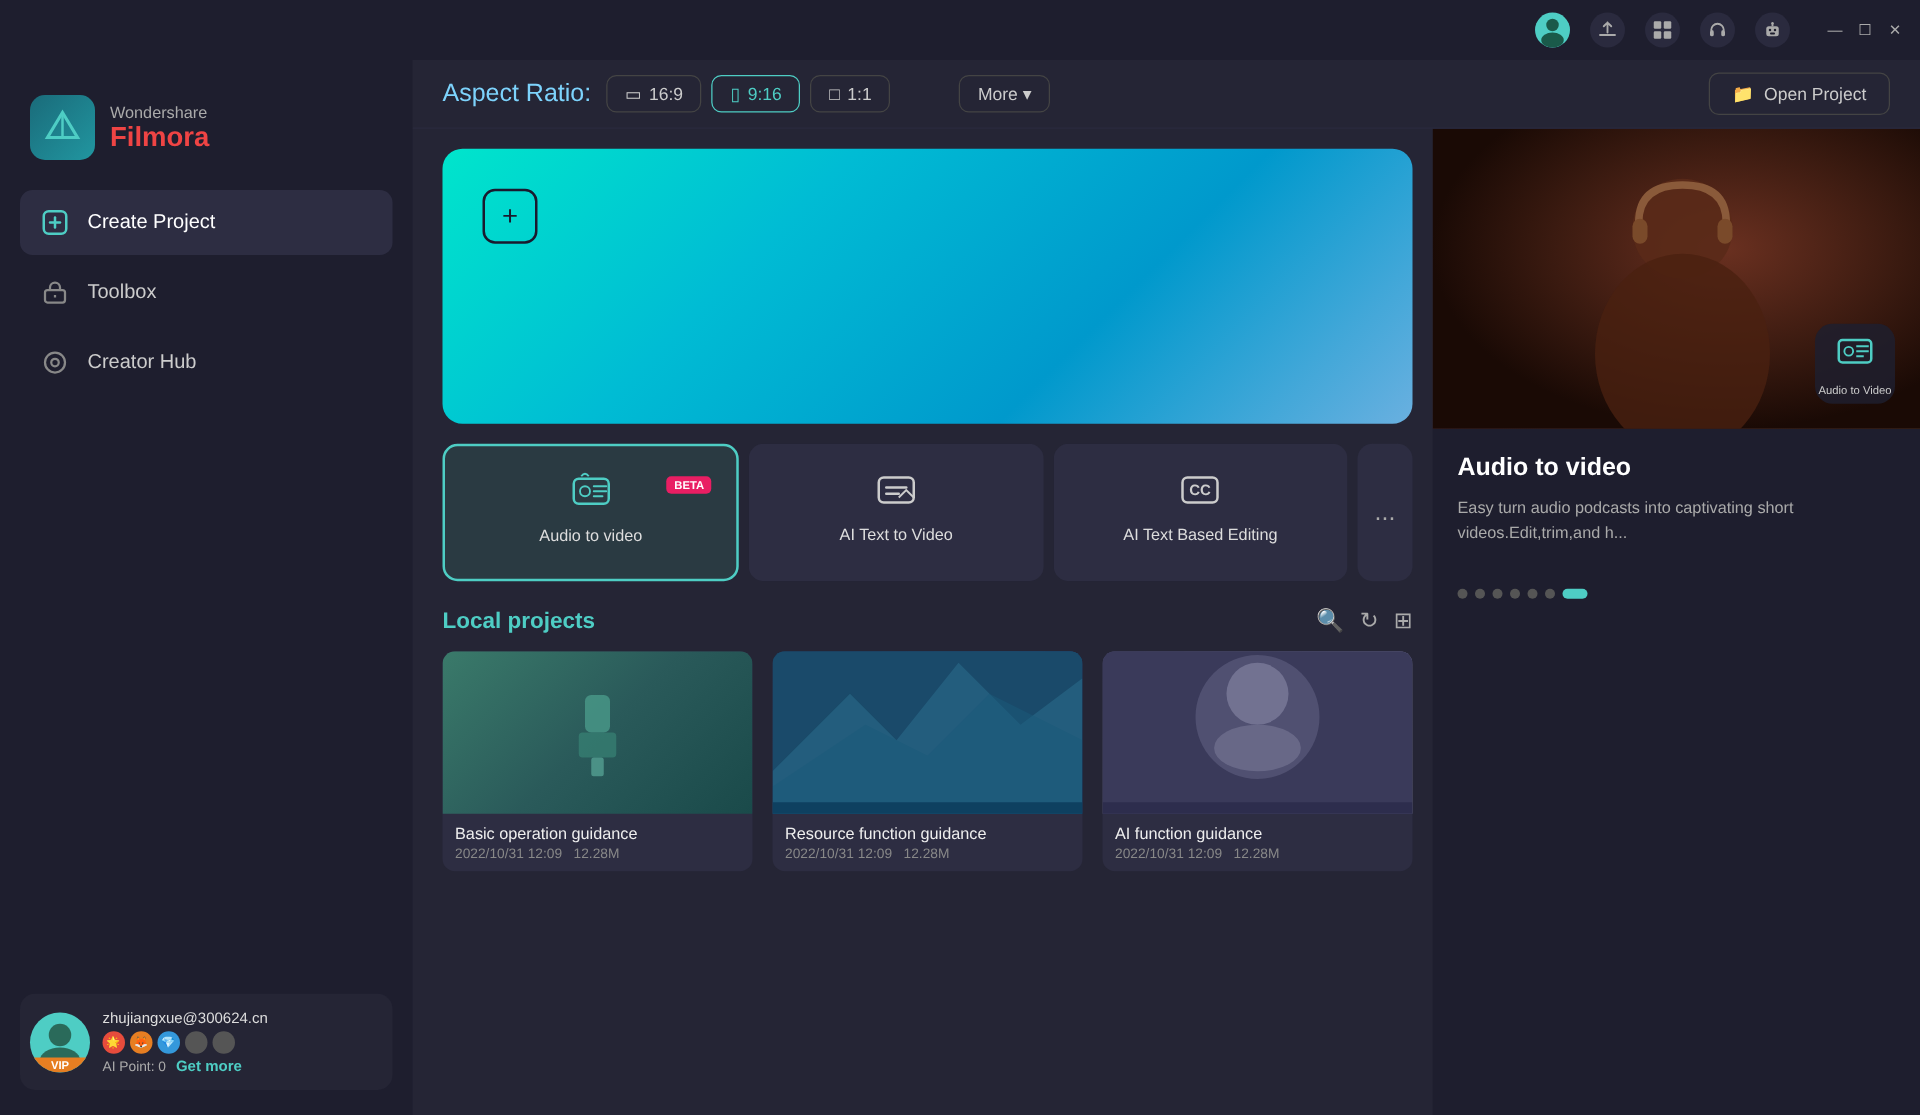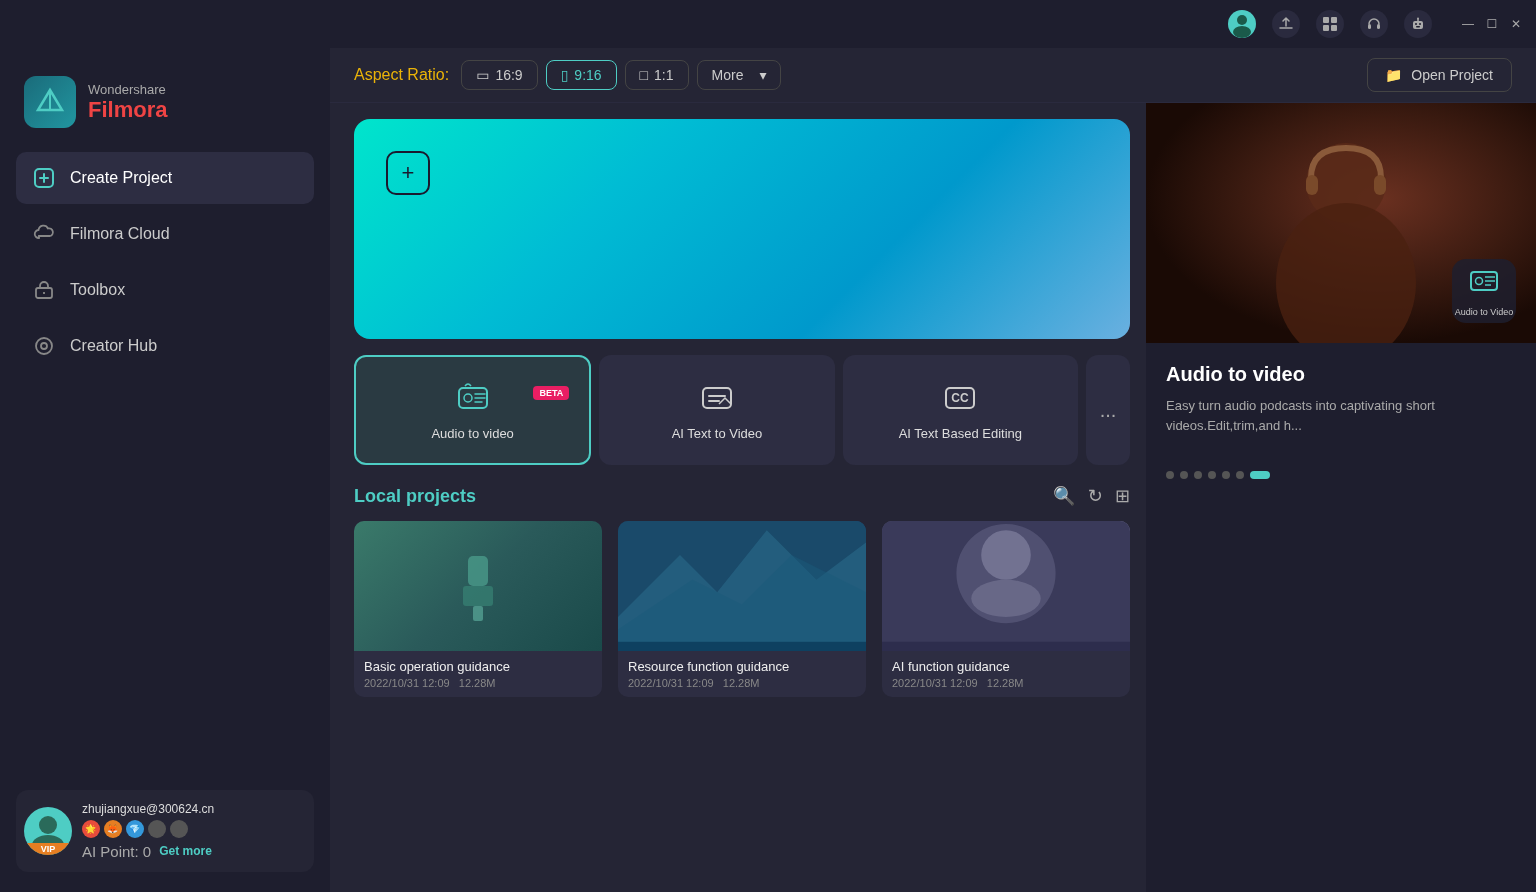--- a/index.html
+++ b/index.html
@@ -188,21 +188,21 @@
       width: 18px;
       height: 18px;
       border-radius: 50%;
       font-size: 9px;
       display: flex;
       align-items: center;
       justify-content: center;
     }
     .ai-points {
       color: #aaa;
-      font-size: 15px;
+      font-size: 11px;
       margin-top: 2px;
     }
     .get-more-btn {
       color: #4ecdc4;
       font-size: 12px;
       cursor: pointer;
       font-weight: 600;
     }
 
     
@@ -218,22 +218,22 @@
     .aspect-bar {
       display: flex;
       align-items: center;
       gap: 8px;
       padding: 10px 24px;
       background: #252535;
       border-bottom: 1px solid #2a2a3e;
       flex-shrink: 0;
     }
     .aspect-label {
-      color: #eab308;
-      font-size: 16px;
+      color: #7dd3fc;
+      font-size: 20px;
       margin-right: 4px;
     }
     .aspect-btn {
       display: flex;
       align-items: center;
       gap: 6px;
       padding: 6px 14px;
       border-radius: 8px;
       border: 1.5px solid #444;
       background: transparent;
@@ -241,28 +241,29 @@
       cursor: pointer;
       font-size: 14px;
     }
     .aspect-btn.active {
       border-color: #4ecdc4;
       color: #4ecdc4;
     }
     .more-btn {
       display: flex;
       align-items: center;
-      gap: 16px;
+      gap: 4px;
       padding: 6px 14px;
       border-radius: 8px;
       border: 1.5px solid #444;
       background: transparent;
       color: #ccc;
       cursor: pointer;
       font-size: 14px;
+      margin-left: 47px;
     }
     .open-project-btn {
       margin-left: auto;
       display: flex;
       align-items: center;
       gap: 8px;
       padding: 8px 18px;
       border-radius: 8px;
       border: 1.5px solid #444;
       background: transparent;
@@ -330,21 +331,20 @@
       gap: 8px;
     }
     .feature-card {
       flex: 1;
       background: #2d2d42;
       border-radius: 12px;
       padding: 16px 12px;
       display: flex;
       flex-direction: column;
       align-items: center;
-      justify-content: center;
       gap: 8px;
       cursor: pointer;
       min-height: 110px;
       border: 1.5px solid transparent;
       transition: border-color 0.2s;
     }
     .feature-card.active {
       border: 2px solid #4ecdc4;
       background: #2a3a42;
     }
@@ -611,28 +611,20 @@
             <rect x="2" y="2" width="18" height="18" rx="4" stroke="#4ecdc4" stroke-width="2"></rect>
             <line x1="11" y1="7" x2="11" y2="15" stroke="#4ecdc4" stroke-width="2" stroke-linecap="round"></line>
             <line x1="7" y1="11" x2="15" y2="11" stroke="#4ecdc4" stroke-width="2" stroke-linecap="round"></line>
           </svg>
         </div>
         <span>Create Project</span>
       </div>
       <div class="nav-item">
         <div class="nav-item-icon">
           <svg width="22" height="22" viewBox="0 0 22 22" fill="none">
-            <path d="M6 15a4 4 0 01-.5-8 5 5 0 019.5-1.5A3.5 3.5 0 0117 13H6z" stroke="#888" stroke-width="1.8" fill="none"></path>
-          </svg>
-        </div>
-        <span>Filmora Cloud</span>
-      </div>
-      <div class="nav-item">
-        <div class="nav-item-icon">
-          <svg width="22" height="22" viewBox="0 0 22 22" fill="none">
             <rect x="3" y="9" width="16" height="10" rx="2" stroke="#888" stroke-width="1.8"></rect>
             <path d="M7 9V7a4 4 0 018 0v2" stroke="#888" stroke-width="1.8"></path>
             <line x1="11" y1="13" x2="11" y2="15" stroke="#888" stroke-width="1.8"></line>
           </svg>
         </div>
         <span>Toolbox</span>
       </div>
       <div class="nav-item">
         <div class="nav-item-icon">
           <svg width="22" height="22" viewBox="0 0 22 22" fill="none">

